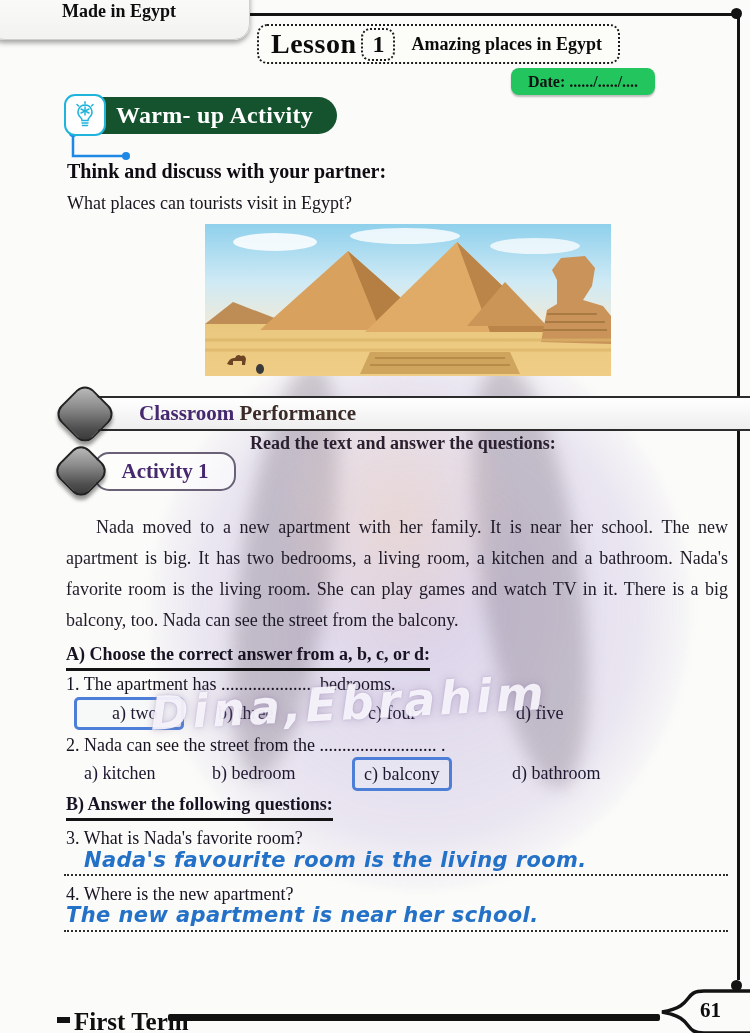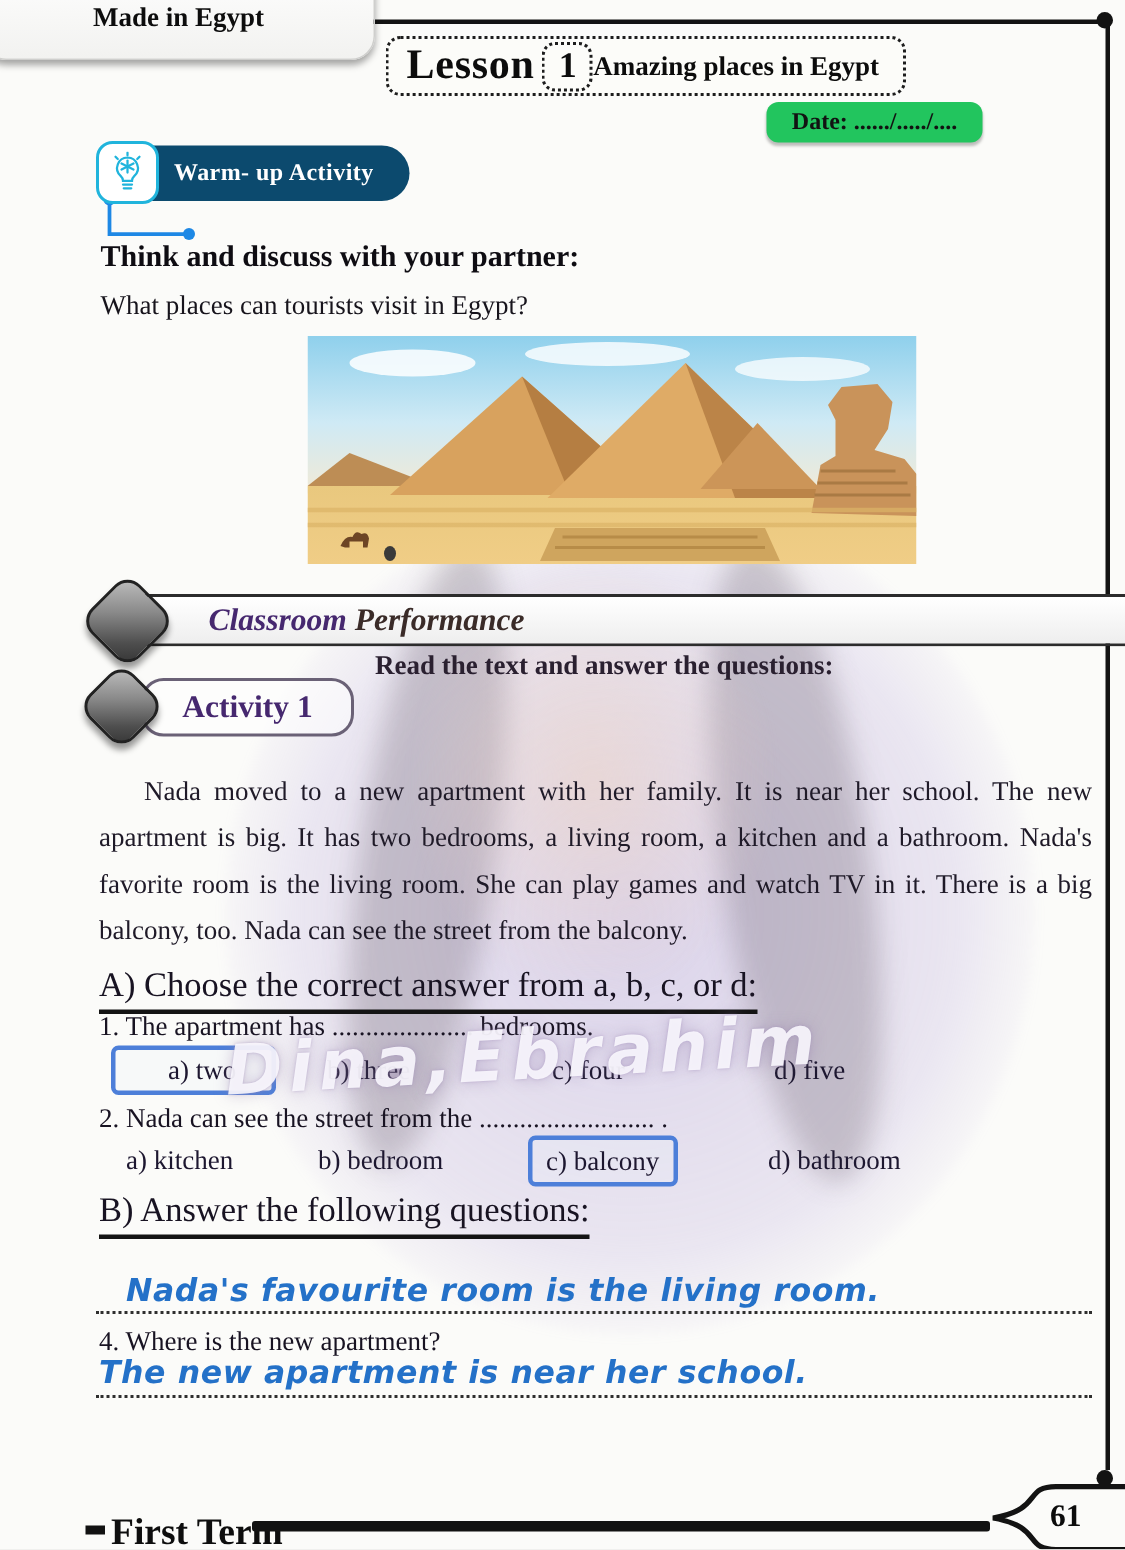--- a/index.html
+++ b/index.html
@@ -40,67 +40,67 @@
     font-weight:bold; font-size:18px; color:#0d0d0d; }
   .top-line { left:248px; top:13px; width:491px; height:3px; background:#131313; z-index:2; }
   .corner-dot { left:731px; top:8px; width:11px; height:11px; border-radius:50%; background:#131313; z-index:3; }
   .right-line { left:737px; top:13px; width:3px; height:967px; background:#131313; z-index:2; }
 
   .lesson-box { left:257px; top:24px; height:40px; padding:0 16px 0 12px;
     border:2px dotted #1d1d1d; border-radius:10px; display:flex; align-items:center; z-index:3; background:rgba(251,251,249,0.85); }
   .lesson-word { font-weight:bold; font-size:28px; letter-spacing:0.5px; color:#0c0c0c; }
   .lesson-num { margin-left:5px; padding:1px 9px; border:2px dotted #1d1d1d; border-radius:9px;
     font-weight:bold; font-size:24px; color:#0c0c0c; }
-  .lesson-title { font-weight:bold; font-size:18px; color:#0c0c0c; }
+  .lesson-title { margin-left:16px; font-weight:bold; font-size:18px; color:#0c0c0c; }
 
   .date-badge { left:511px; top:68px; width:144px; height:27px; background:#22c55e;
     border-radius:8px; box-shadow:0 2px 2px rgba(0,0,0,0.25); display:flex; align-items:center; justify-content:center;
     font-weight:bold; font-size:16px; color:#121212; z-index:3; }
 
   
-  .warm-pill { left:84px; top:97px; height:37px; padding:0 24px 0 32px; background:#0c4a6e;
+  .warm-pill { left:84px; top:97px; height:37px; padding:0 24px 0 32px; background:#14532d;
     border-radius:19px; display:flex; align-items:center; z-index:3;
-    color:#ffffff; font-weight:bold; font-size:16px; letter-spacing:0.3px;justify-content:center; }
+    color:#ffffff; font-weight:bold; font-size:24px; letter-spacing:0.3px;justify-content:center; }
   .bulb-box { left:64px; top:94px; width:42px; height:42px; background:#ffffff;
     border:2.5px solid #20b4dc; border-radius:11px; display:flex; align-items:center; justify-content:center; z-index:4; }
   .warm-connector { left:68px; top:130px; width:120px; height:32px; z-index:2; }
 
   .think-heading { left:67px; top:160px; font-weight:bold; font-size:20px; color:#0e0c12; }
   .think-prompt { left:67px; top:193px; font-size:18px; color:#17141c; }
 
   
   .hand { font-family:"DejaVu Sans", sans-serif; font-style:italic; font-weight:bold; color:#2471c8; }
   .hand-block { left:6px; top:224px; width:200px; text-align:center; font-size:19px; line-height:28.5px; z-index:2; }
 
   
   .photo { left:205px; top:224px; width:406px; height:152px; z-index:1; }
 
   
   .perf-bar { left:86px; top:396px; width:664px; height:35px;
     background:linear-gradient(#ffffff,#eeeeee); border-top:2px solid #2c2c2c; border-bottom:2px solid #2c2c2c;
-    border-left:1px solid #2c2c2c; border-radius:4px 0 0 4px; display:flex; align-items:center; z-index:2;font-style:italic; }
+    border-left:1px solid #2c2c2c; border-radius:4px 0 0 4px; display:flex; align-items:center; z-index:2; }
   .perf-bar .txt { margin-left:52px; font-weight:bold; font-size:21px; }
   .w-purple { color:#46286f; }
   .w-dark { color:#3a2b28; }
   .diamond { width:46px; height:46px; transform:rotate(45deg); border-radius:12px;
     background:linear-gradient(135deg,#c2c2c2 0%,#8a8a8a 40%,#4e4e4e 75%,#333333 100%);
     border:2px solid #222; box-shadow:3px 3px 4px rgba(0,0,0,0.4); z-index:3; }
   .d1 { left:62px; top:391px; }
   .d2 { left:60px; top:450px; width:42px; height:42px; }
   .activity-box { left:94px; top:452px; width:142px; height:39px; border:2px solid #6a6176;
     border-radius:15px; background:rgba(255,255,255,0.55); display:flex; align-items:center; justify-content:center; z-index:2;
     font-weight:bold; font-size:21px; color:#46286f; }
   .activity-instr { left:250px; top:433px; font-weight:bold; font-size:18px; color:#2a2030; z-index:2; }
 
   
   .passage { left:66px; top:512px; width:662px; font-size:18px; line-height:31px;
     text-align:justify; text-indent:30px; color:#1f1a28; z-index:2; }
 
   
-  .ex-heading { font-weight:normal; font-size:23px; color:#181322; z-index:2; }
+  .ex-heading { font-weight:bold; font-size:18px; color:#181322; z-index:2; }
   .ex-heading .ul { display:inline-block; border-bottom:3px solid #141414; padding-bottom:3px; }
   .hA { left:66px; top:644px; }
   .hB { left:66px; top:794px; }
   .q-text { font-size:18px; color:#181322; z-index:2; }
   .q1 { left:66px; top:674px; }
   .q2 { left:66px; top:735px; }
   .q3 { left:66px; top:828px; }
   .q4 { left:66px; top:884px; }
   .opt { font-size:18px; color:#1d1730; z-index:2; }
   .opt-box { border:3.5px solid #4d7fd9; border-radius:5px; background:rgba(235,242,252,0.25);
@@ -246,20 +246,21 @@
   <div class="abs opt a2">a) kitchen</div>
   <div class="abs opt b2">b) bedroom</div>
   <div class="abs opt opt-box c2">
     <span>c) balcony</span>
   </div>
   <div class="abs opt d2o">d) bathroom</div>
 
   <div class="abs ex-heading hB">
     <span class="ul">B) Answer the following questions:</span>
   </div>
+  <div class="abs q-text q3">3. What is Nada's favorite room?</div>
   <div class="abs hand ans-hand ah3">Nada's favourite room is the living room.</div>
   <div class="abs ans-line al3"></div>
 
   <div class="abs q-text q4">4. Where is the new apartment?</div>
   <div class="abs hand ans-hand ah4">The new apartment is near her school.</div>
   <div class="abs ans-line al4"></div>
 
   <div class="abs wm-name">Dina,Ebrahim</div>
 
   <div class="abs foot-dash"></div>

